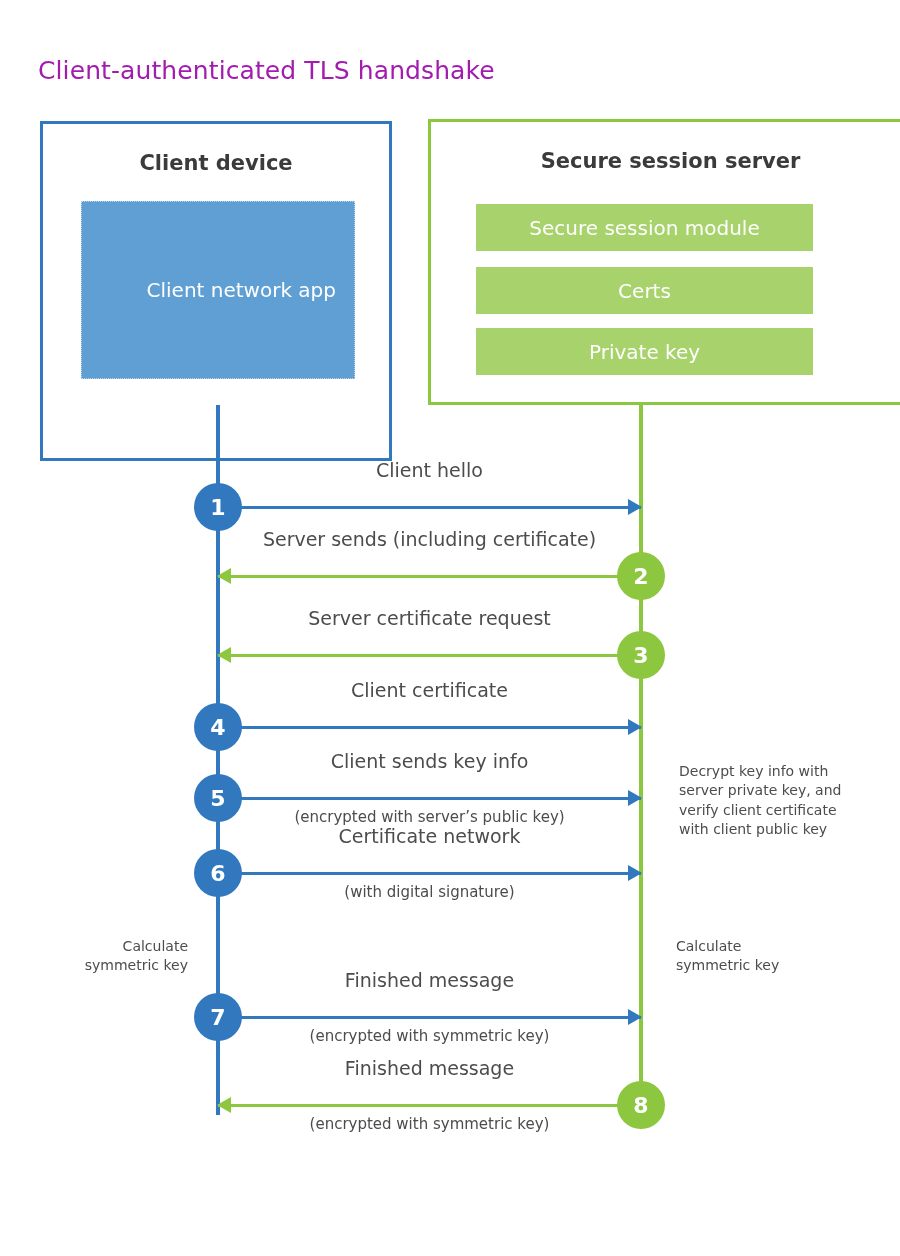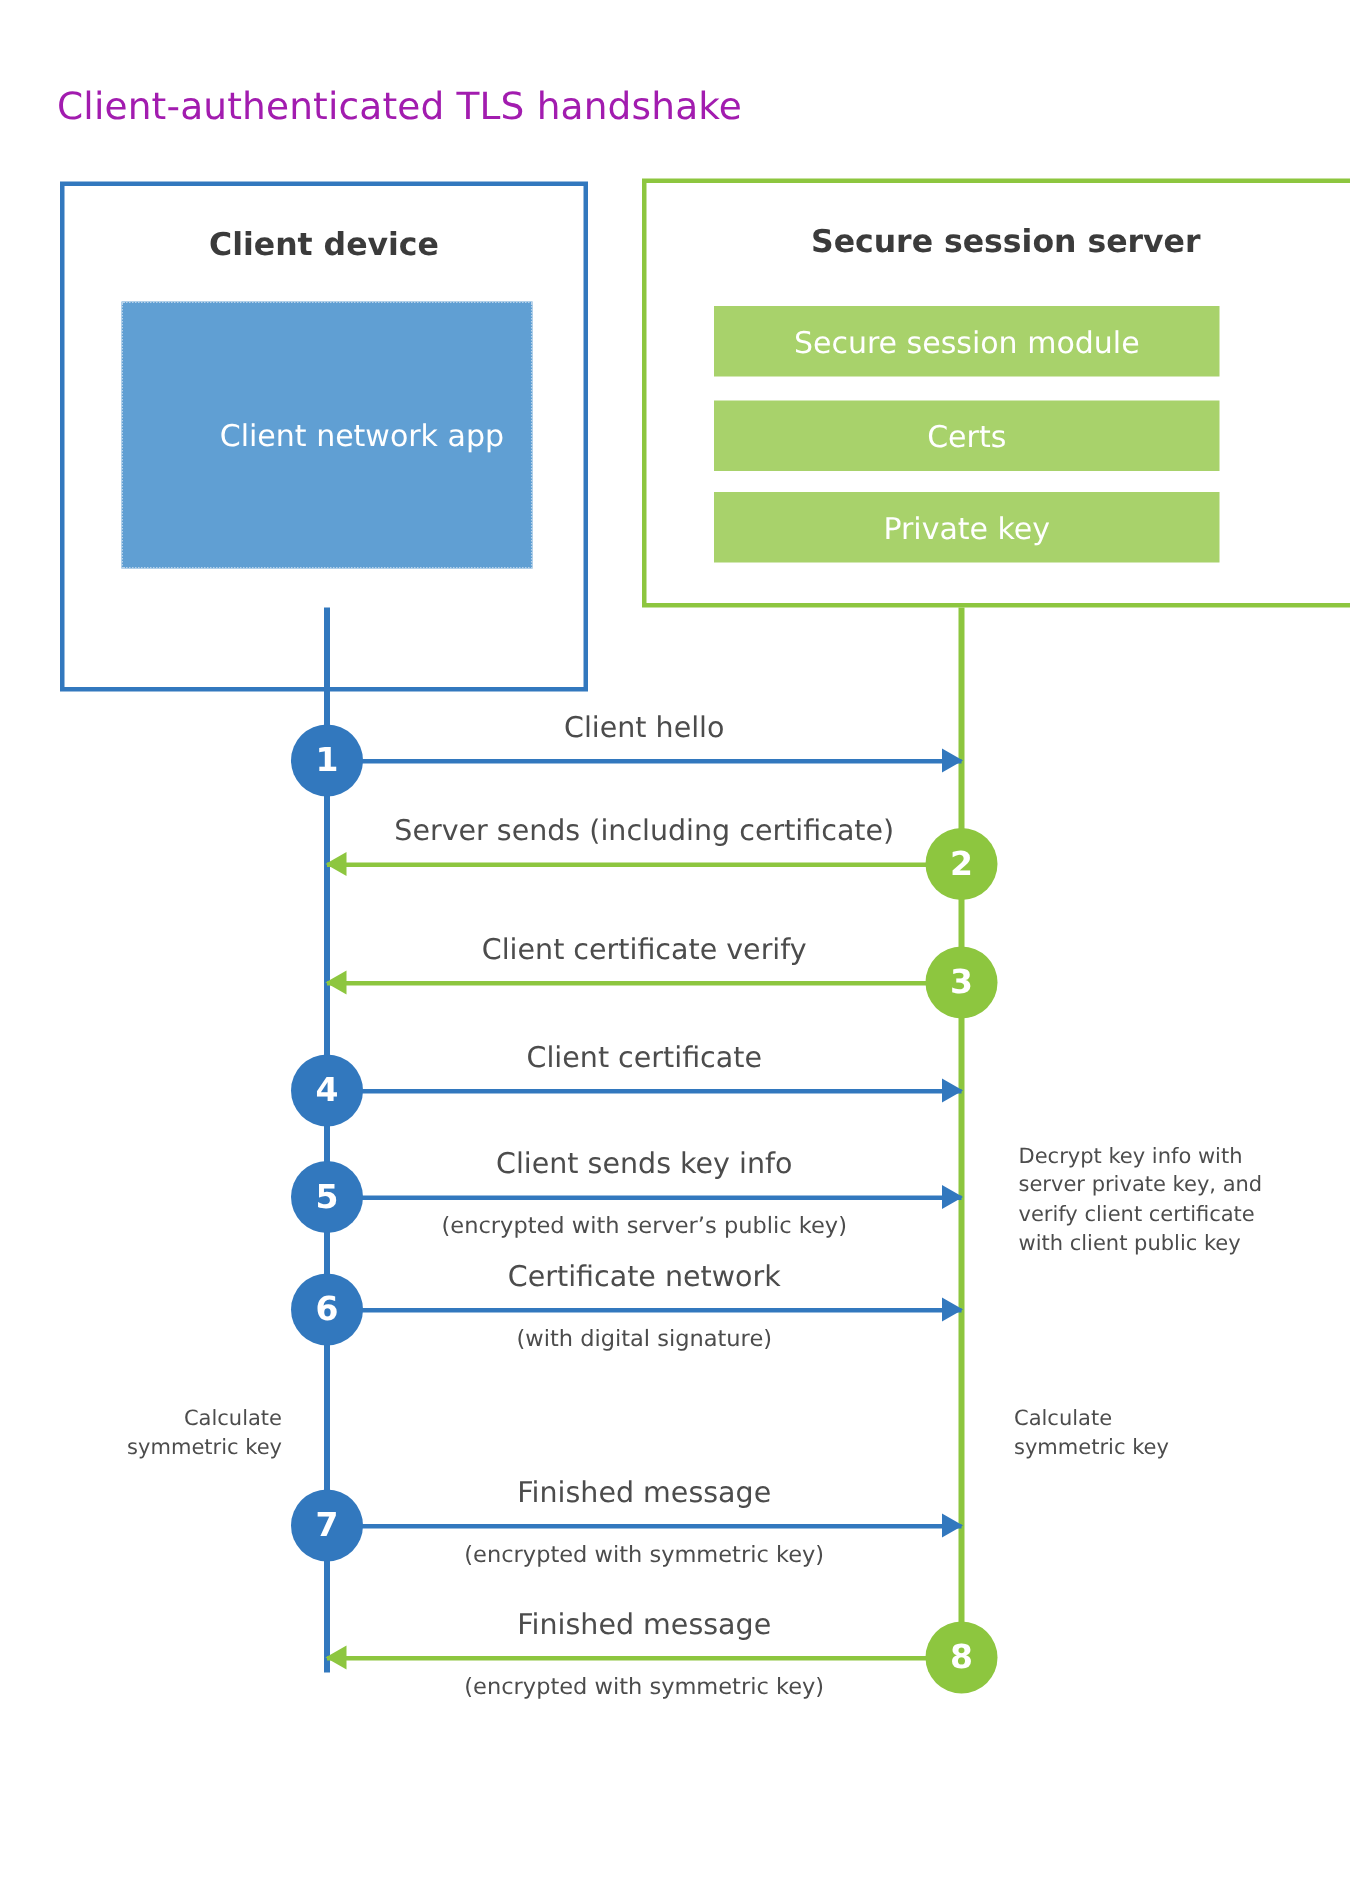--- a/index.html
+++ b/index.html
@@ -154,21 +154,21 @@
   }
   .msg.to-client .arrow-head {
     left: -1px;
     border-right: 14px solid #8dc63f;
   }
 
   .msg .msg-label {
     position: absolute;
     left: 0;
     right: 0;
-    bottom: 11px;
+    bottom: 26px;
     text-align: center;
     font-size: 19px;
     color: #4c4c4c;
     white-space: nowrap;
   }
   .msg .msg-sublabel {
     position: absolute;
     left: 0;
     right: 0;
     top: 10px;
@@ -261,21 +261,21 @@
 
   <div class="msg to-client" style="top:576px">
     <div class="line"></div>
     <div class="arrow-head"></div>
     <div class="msg-label">Server sends (including certificate)</div>
   </div>
 
   <div class="msg to-client" style="top:655px">
     <div class="line"></div>
     <div class="arrow-head"></div>
-    <div class="msg-label">Client certificate verify</div>
+    <div class="msg-label">Server certificate request</div>
   </div>
 
   <div class="msg to-server" style="top:727px">
     <div class="line"></div>
     <div class="arrow-head"></div>
     <div class="msg-label">Client certificate</div>
   </div>
 
   <div class="msg to-server" style="top:798px">
     <div class="line"></div>

